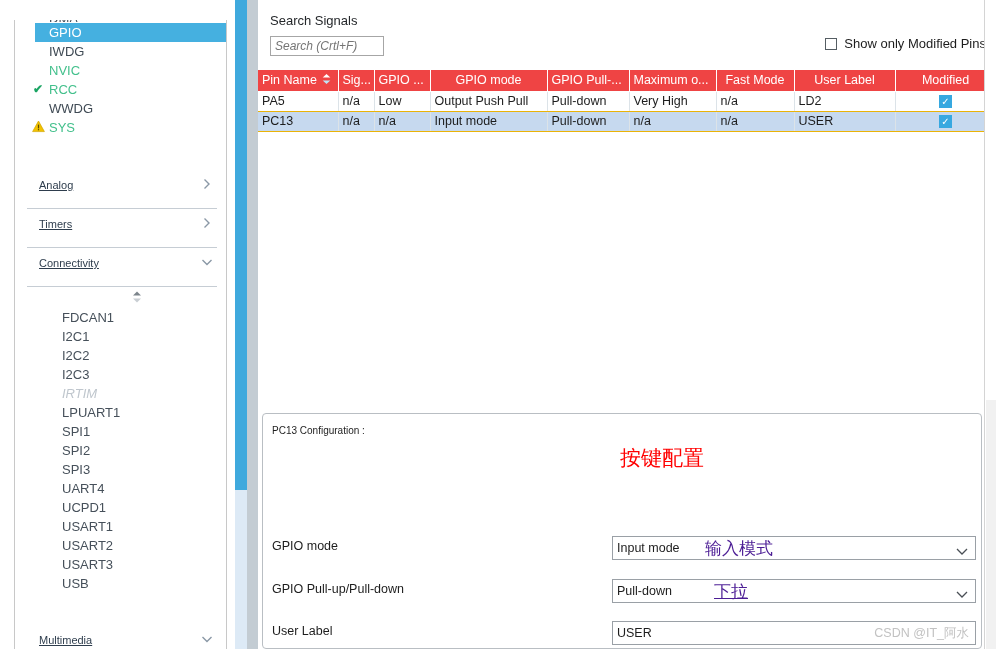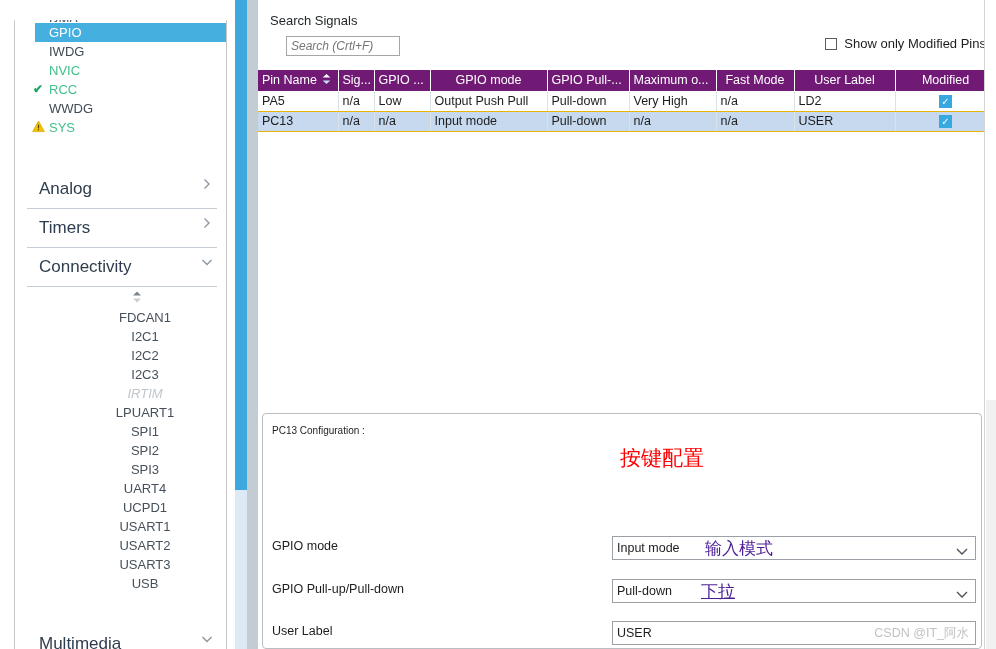--- a/index.html
+++ b/index.html
@@ -80,22 +80,23 @@
     left: 12px;
     width: 190px;
     height: 33px;
     border-bottom: 1px solid #c6cdd4;
     color: #2c3e50;
     font-size: 13px;
   }
   .cat .cat-label {
     position: absolute;
     left: 12px; top: 3px;
-    font-size: 17px;
+    font-size: 11px;
     color: #2e3d4d;
+    text-decoration: underline;
   }
   .cat .chev {
     position: absolute;
     right: 3px; top: 0px;
     width: 14px; height: 16px;
     color: #8a98a6;
   }
   .chev svg { display:block; }
 
   .sublist {
@@ -103,21 +104,20 @@
     left: 0;
     width: 213px;
   }
   .sub-item {
     height: 19px;
     line-height: 19px;
     font-size: 13px;
     color: #46505a;
     padding-left: 47px;
     white-space: nowrap;
-    text-align: center;
   }
   .sub-item.disabled {
     color: #bfc6cd;
     font-style: italic;
   }
   .sort-glyph {
     position: absolute;
     left: 115px; top: 270px;
     width: 14px; height: 14px;
     color: #8d949b;
@@ -162,21 +162,20 @@
     left: 12px; top: 36px;
     width: 114px; height: 20px;
     border: 1px solid #a6a6a6;
     background: #ffffff;
     font-size: 12px;
     font-style: italic;
     color: #a0a0a0;
     padding: 0 4px;
     line-height: 18px;
     font-family: "Liberation Sans", sans-serif;
-    margin-left: 16px;
   }
   .modified-check {
     position: absolute;
     right: 10px; top: 36px;
     font-size: 13px;
     color: #1d1d1d;
     display: flex;
     align-items: center;
     gap: 7px;
   }
@@ -190,21 +189,21 @@
   
   #pin-table {
     position: absolute;
     left: 0; top: 70px;
     width: 738px;
     border-collapse: collapse;
     table-layout: fixed;
     font-size: 12.5px;
   }
   #pin-table th {
-    background: #701a75;
+    background: #ef4444;
     color: #ffffff;
     font-weight: normal;
     height: 21px;
     border-right: 1px solid #ffffff;
     border-bottom: 1px solid #ffffff;
     text-align: center;
     padding: 0 4px;
     overflow: hidden;
     white-space: nowrap;
     position: relative;
@@ -496,21 +495,21 @@
             <span class="cn-note" style="left: 92px;">输入模式</span>
             <span class="dd-chev"><svg width="14" height="12" viewBox="0 0 14 12">
                 <path d="M2 4 L7 9 L12 4" fill="none" stroke="#4a4f55" stroke-width="1.3"></path>
               </svg></span>
           </div>
         </div>
         <div class="cfg-row" style="top: 165px;">
           <div class="cfg-label">GPIO Pull-up/Pull-down</div>
           <div class="cfg-field">
             <span class="val">Pull-down</span>
-            <span class="cn-note" style="left: 88px; text-decoration: underline;">下拉</span>
+            <span class="cn-note" style="left: 101px; text-decoration: underline;">下拉</span>
             <span class="dd-chev"><svg width="14" height="12" viewBox="0 0 14 12">
                 <path d="M2 4 L7 9 L12 4" fill="none" stroke="#4a4f55" stroke-width="1.3"></path>
               </svg></span>
           </div>
         </div>
         <div class="cfg-row" style="top: 207px;">
           <div class="cfg-label">User Label</div>
           <div class="cfg-field">
             <span class="val">USER</span>
             <span class="watermark">CSDN @IT_阿水</span>

